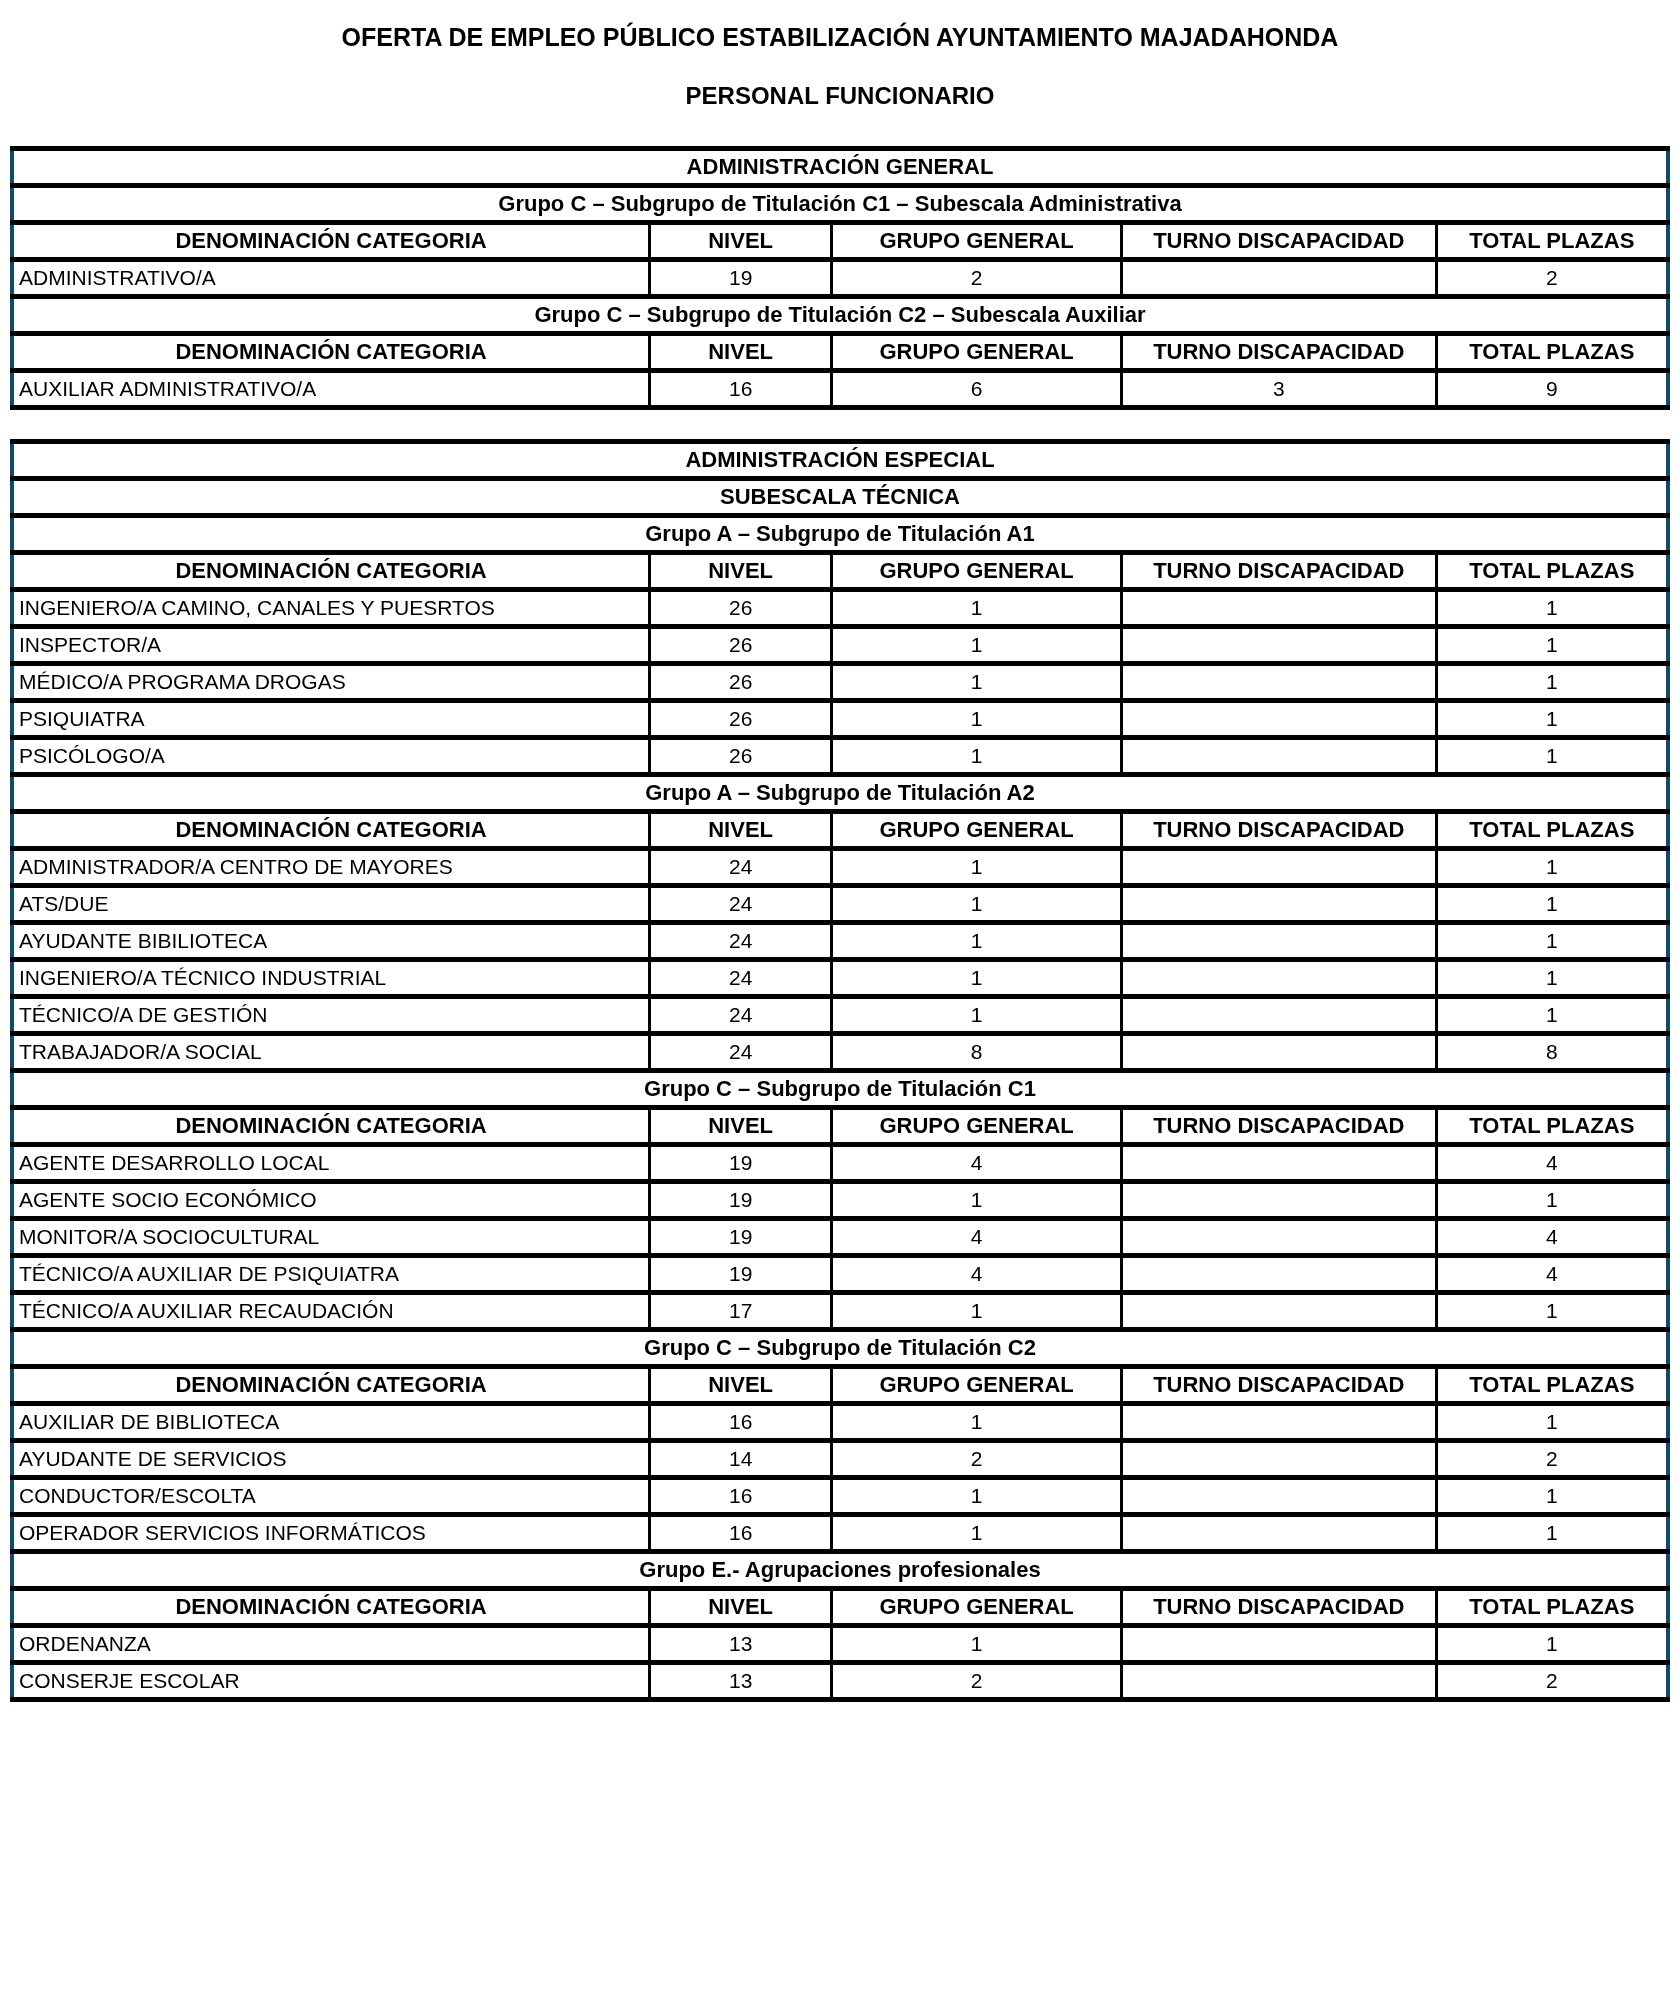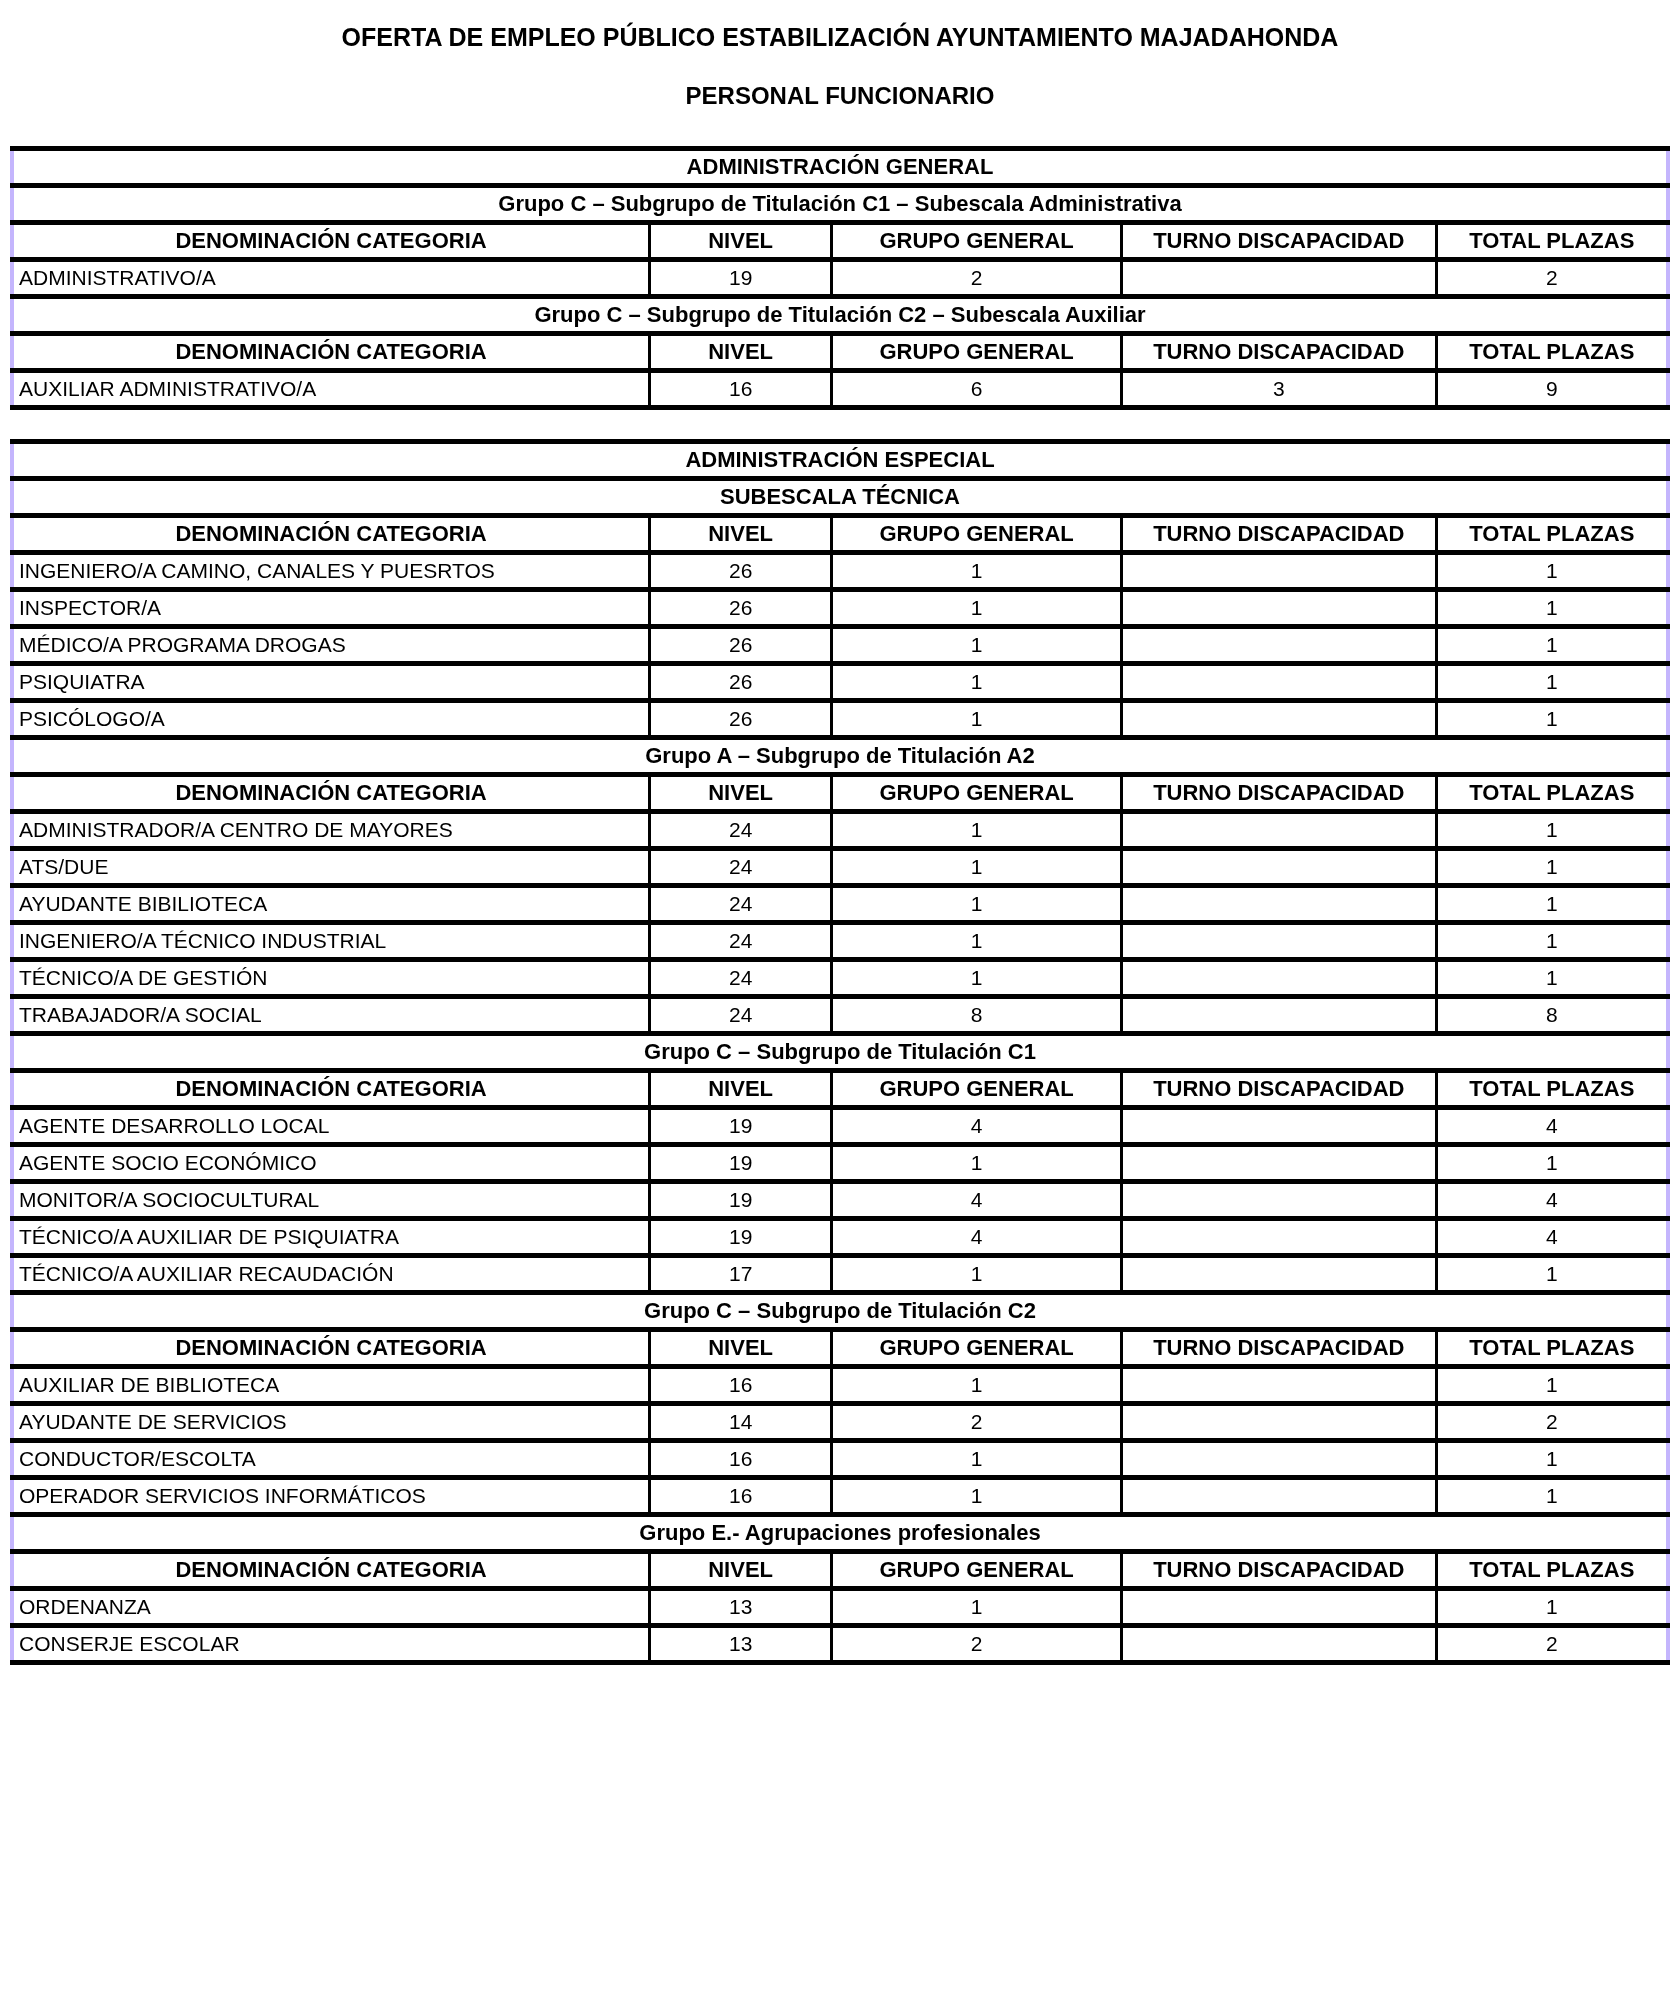--- a/index.html
+++ b/index.html
@@ -27,21 +27,21 @@
     text-align: center;
     font-weight: bold;
     font-size: 24px;
     line-height: 1.1;
     margin-top: 31px;
   }
   #tables-container { margin-top: 37px; }
   table.doc-table {
     width: 100%;
     border-collapse: collapse;
-    border: 4px solid #c4b5fd;
+    border: 4px solid #0c4a6e;
     table-layout: fixed;
     margin-bottom: 29px;
   }
   table.doc-table:last-child { margin-bottom: 0; padding-left: 45px; }
   th, td {
     border-left: 3px solid #000;
     border-right: 3px solid #000;
     border-top: 5px solid #000;
     border-bottom: 5px solid #000;
     height: 32px;
@@ -129,20 +129,23 @@
           <col class="col-total">
         </colgroup>
         <tbody>
           <tr>
             <th class="span-row" colspan="5">ADMINISTRACIÓN ESPECIAL</th>
           </tr>
           <tr>
             <th class="span-row" colspan="5">SUBESCALA TÉCNICA</th>
           </tr>
           <tr>
+            <th class="span-row" colspan="5">Grupo A – Subgrupo de Titulación A1</th>
+          </tr>
+          <tr>
             <th>DENOMINACIÓN CATEGORIA</th>
             <th>NIVEL</th>
             <th>GRUPO GENERAL</th>
             <th>TURNO DISCAPACIDAD</th>
             <th>TOTAL PLAZAS</th>
           </tr>
           <tr>
             <td class="cell-text">INGENIERO/A CAMINO, CANALES Y PUESRTOS</td>
             <td class="cell-num">26</td>
             <td class="cell-num">1</td>

